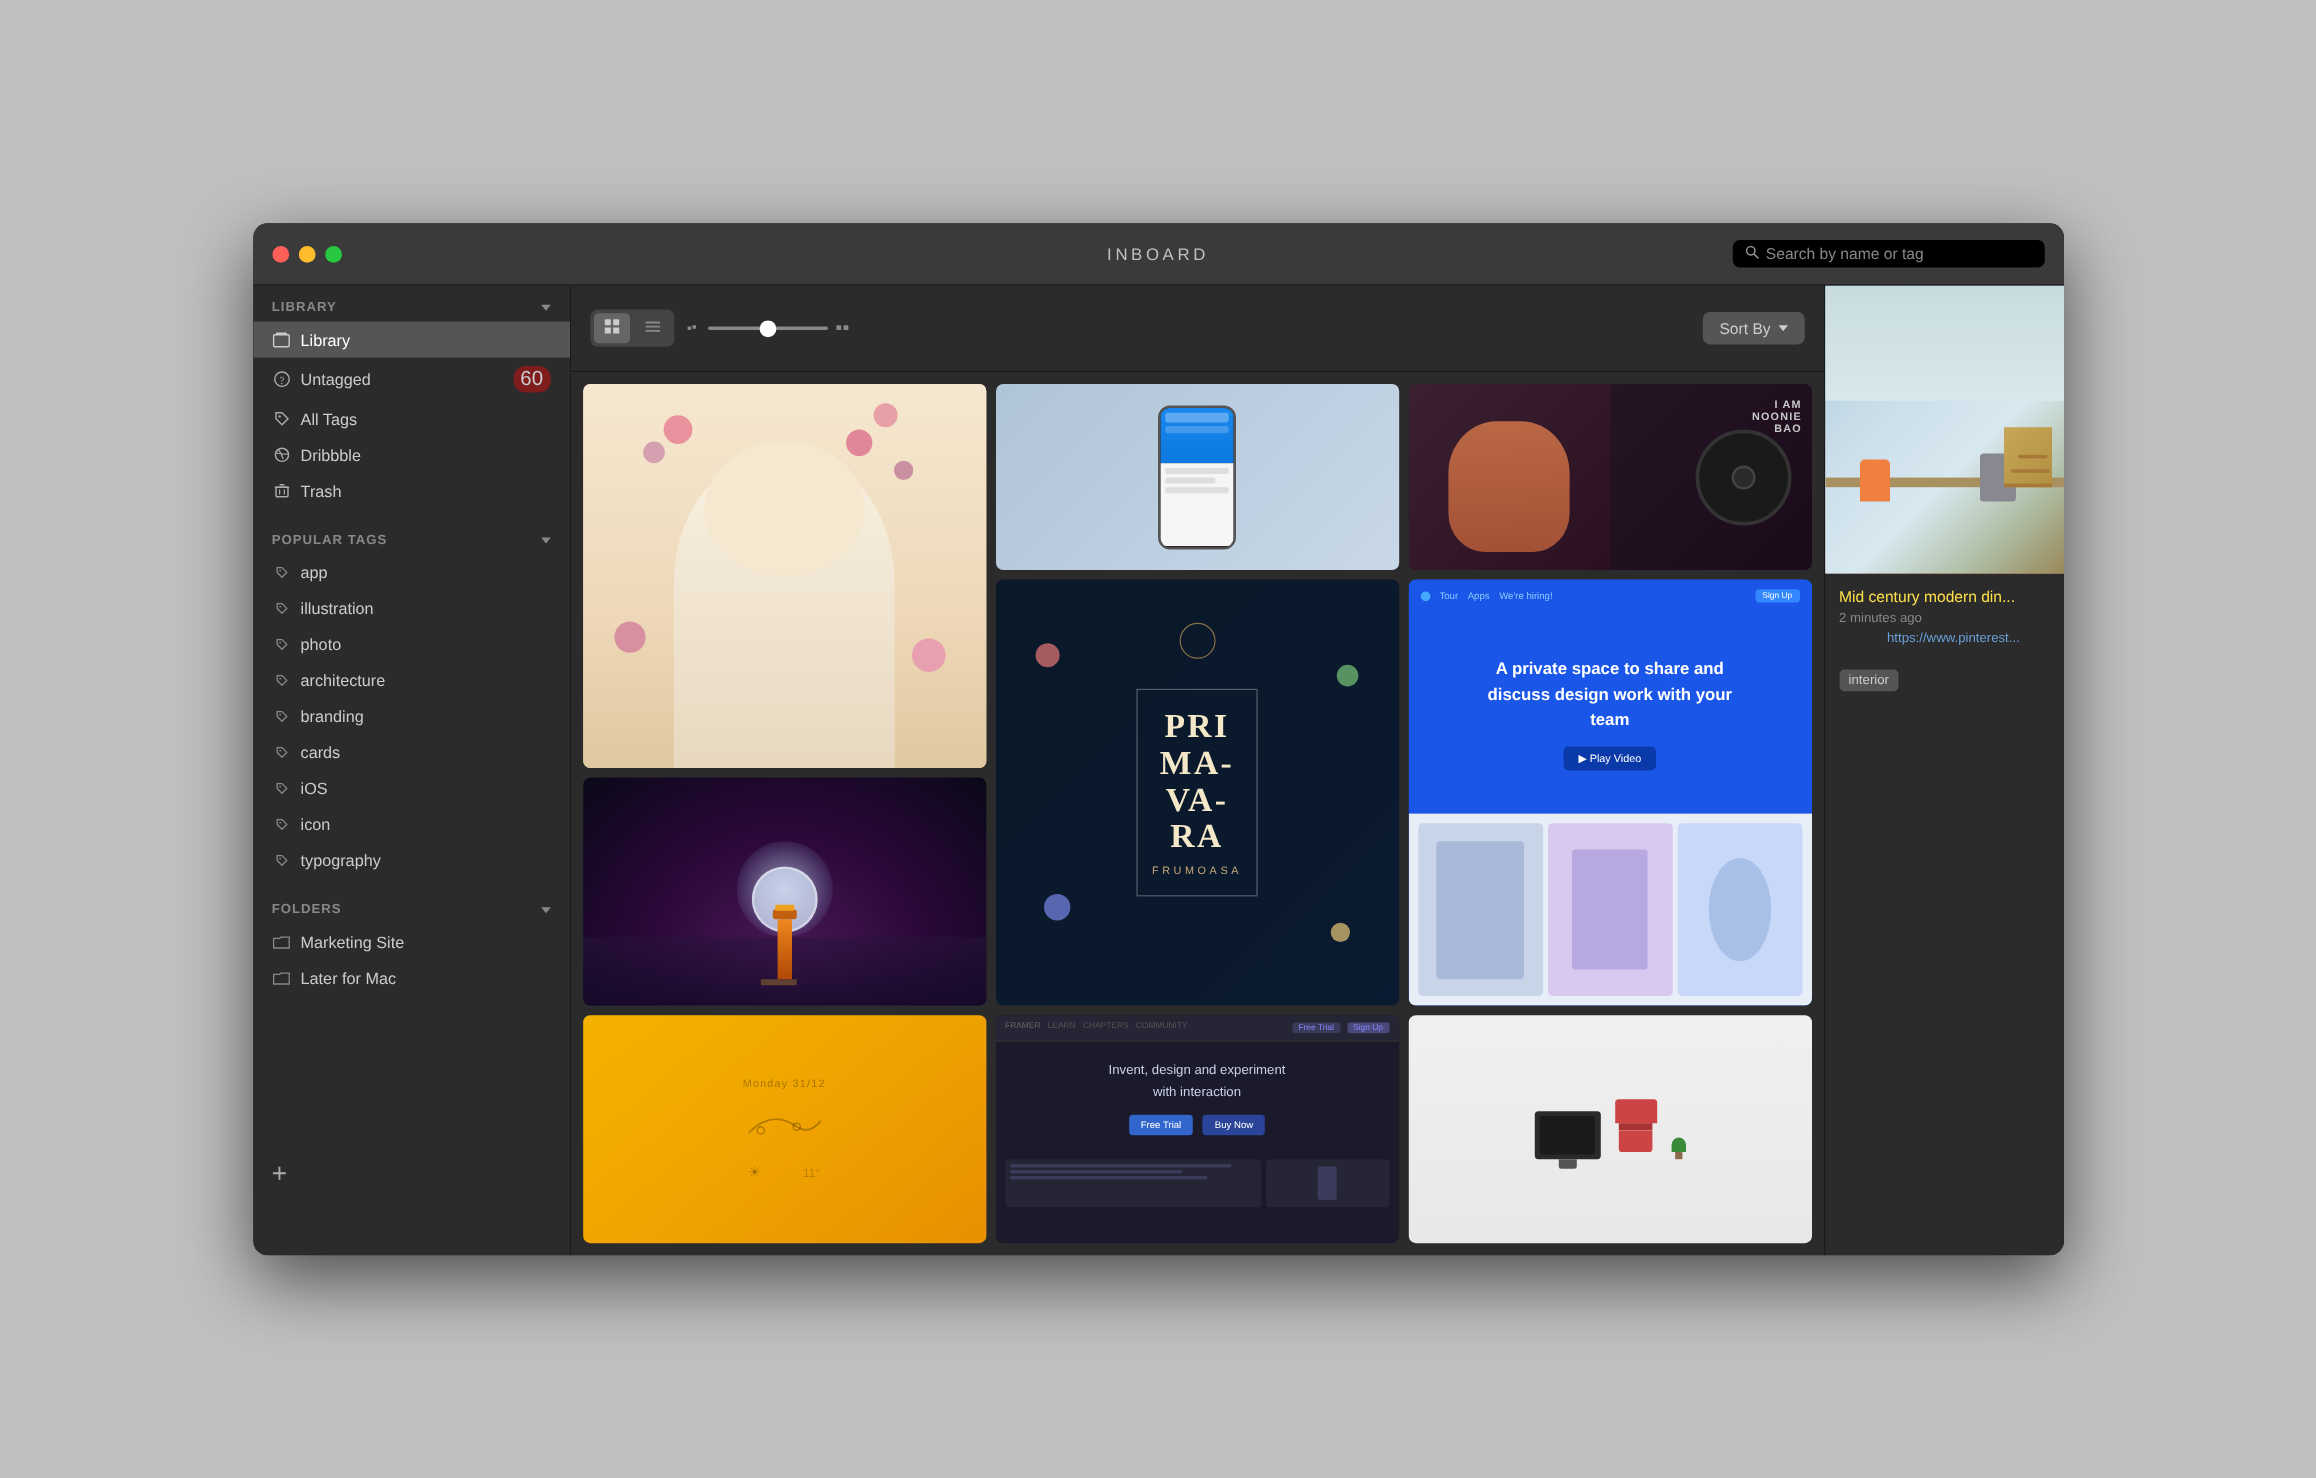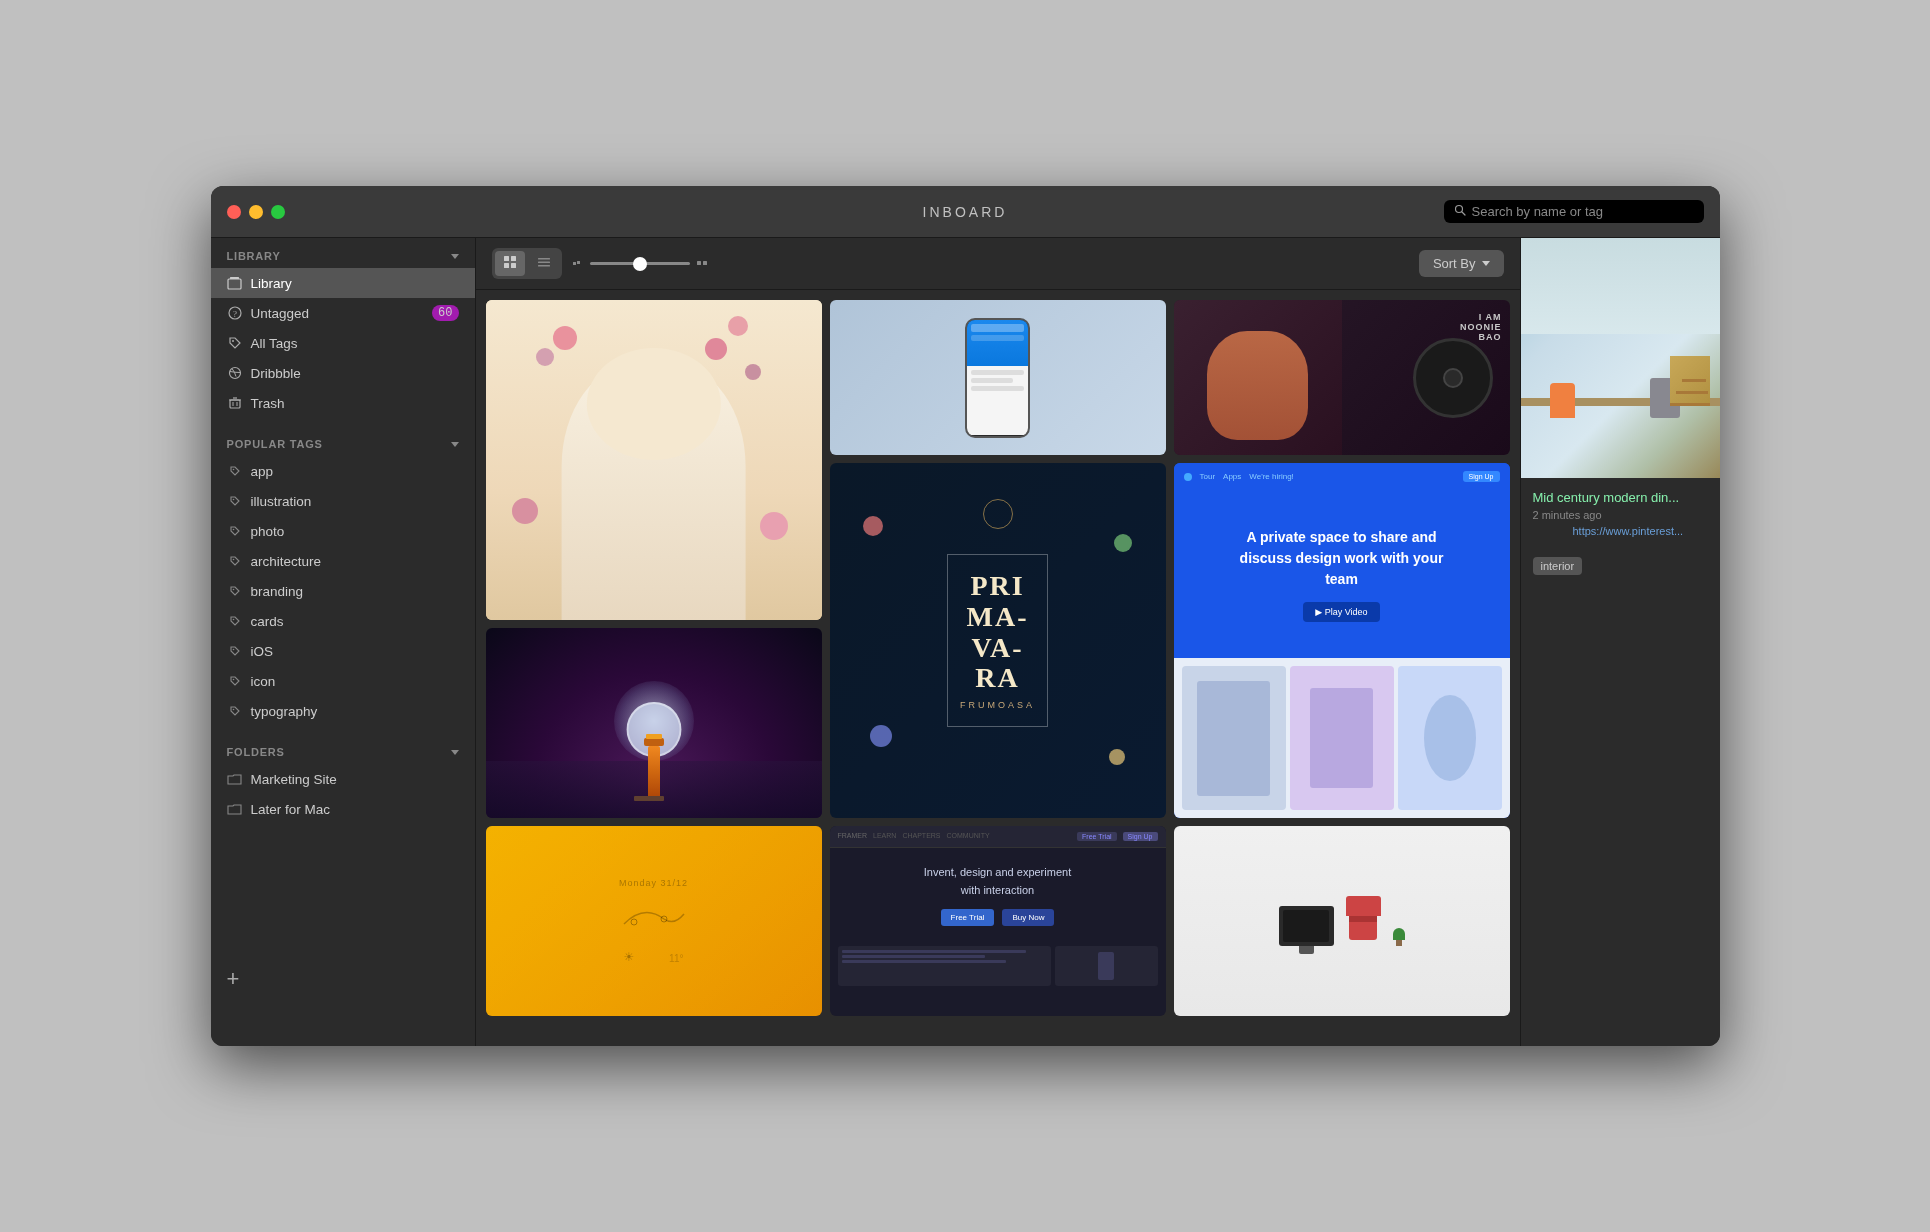--- a/index.html
+++ b/index.html
@@ -122,26 +122,25 @@
       cursor: pointer;
       border-radius: 0;
       gap: 8px;
     }
     .sidebar-item.active {
       background: #555;
       color: #fff;
     }
     .sidebar-item .badge {
       margin-left: auto;
-      background: #a21caf;
+      background: #7f1d1d;
       color: #ccc;
-      font-size: 12px;
+      font-size: 17px;
       padding: 1px 6px;
       border-radius: 10px;
-      font-family: Liberation Mono, monospace;
     }
     .sidebar-icon {
       width: 16px;
       height: 16px;
       display: flex;
       align-items: center;
       justify-content: center;
       font-size: 14px;
       flex-shrink: 0;
     }
@@ -159,21 +158,21 @@
       flex: 1;
       display: flex;
       flex-direction: column;
       overflow: hidden;
       background: #2b2b2b;
     }
     
     .toolbar {
       display: flex;
       align-items: center;
-      padding: 10px 16px;
+      padding: 20px 16px;
       gap: 10px;
       border-bottom: 1px solid #1a1a1a;
       flex-shrink: 0;
     }
     .view-toggle {
       display: flex;
       align-items: center;
       gap: 4px;
       background: #444;
       border-radius: 6px;
@@ -250,21 +249,21 @@
       border-left: 1px solid #1a1a1a;
       flex-shrink: 0;
       display: flex;
       flex-direction: column;
       overflow: hidden;
     }
     .detail-info {
       padding: 12px;
     }
     .detail-title {
-      color: #86efac;
+      color: #fde047;
       font-size: 13px;
       font-weight: 500;
       margin-bottom: 4px;
     }
     .detail-time {
       color: #888;
       font-size: 11px;
       margin-bottom: 4px;
     }
     .detail-url {

